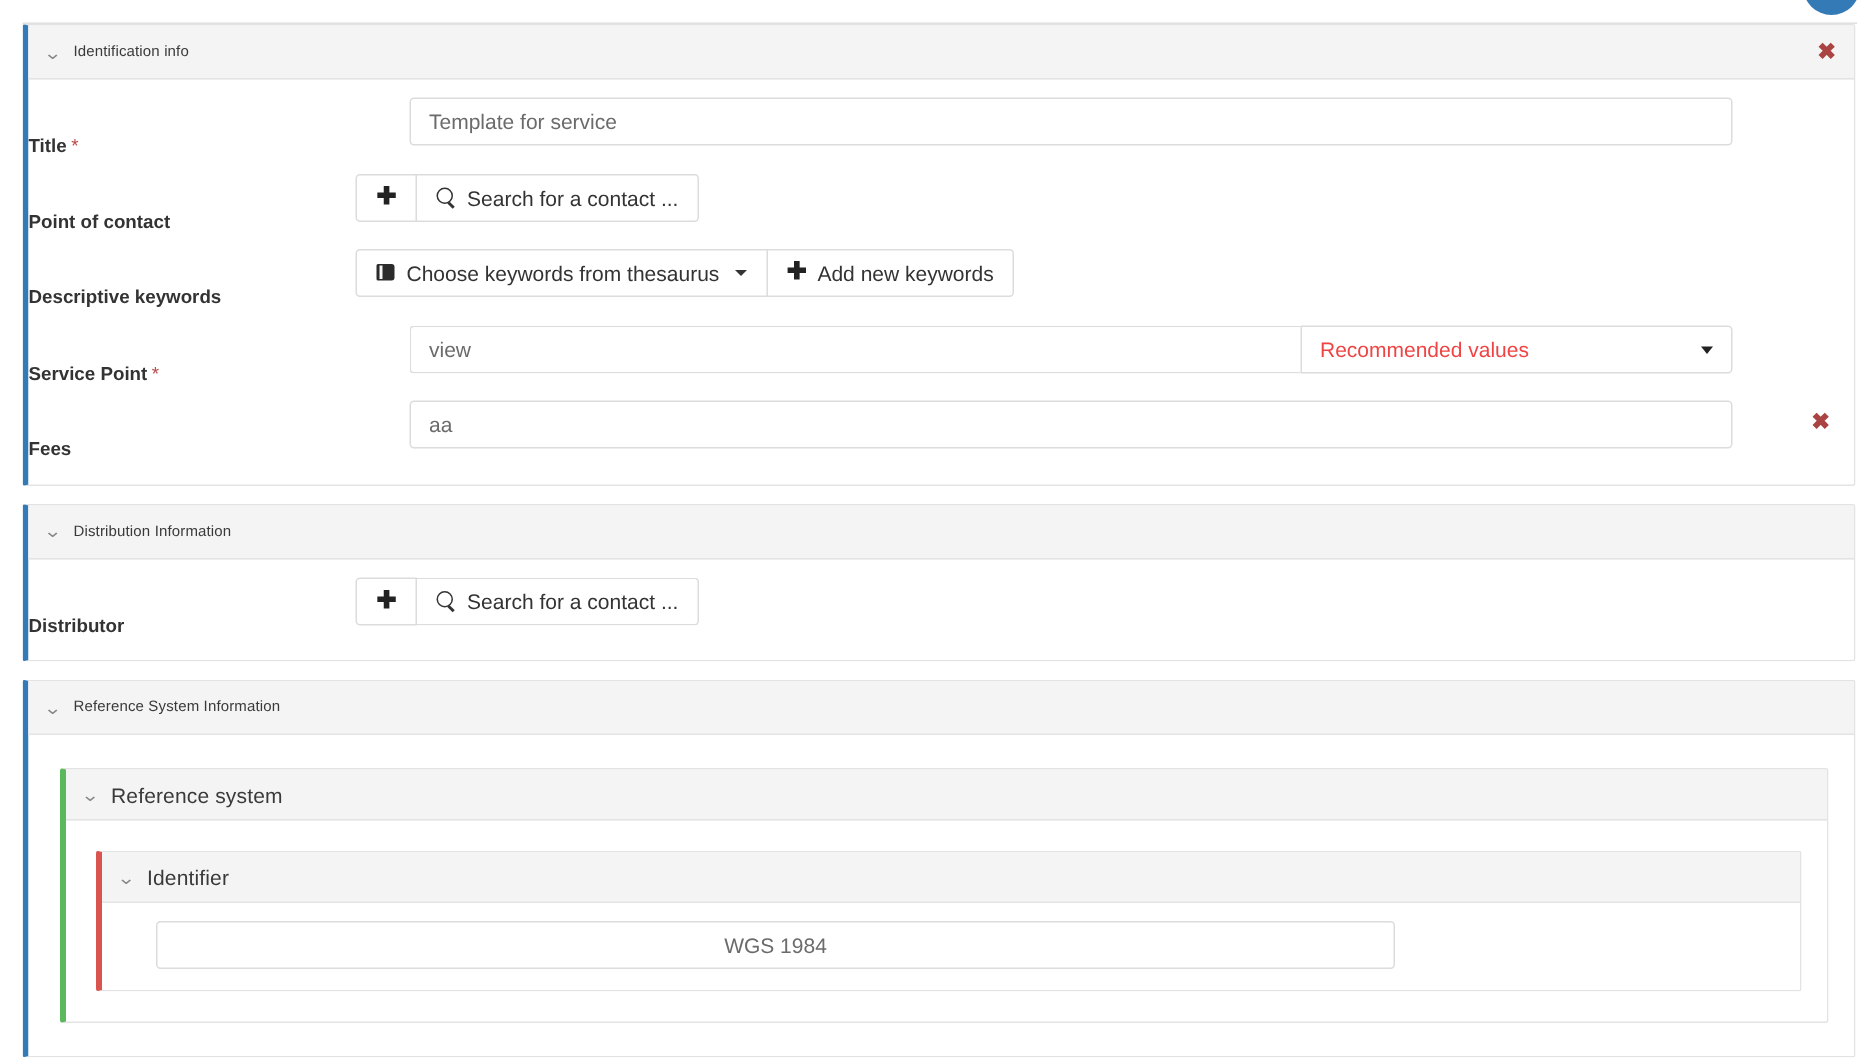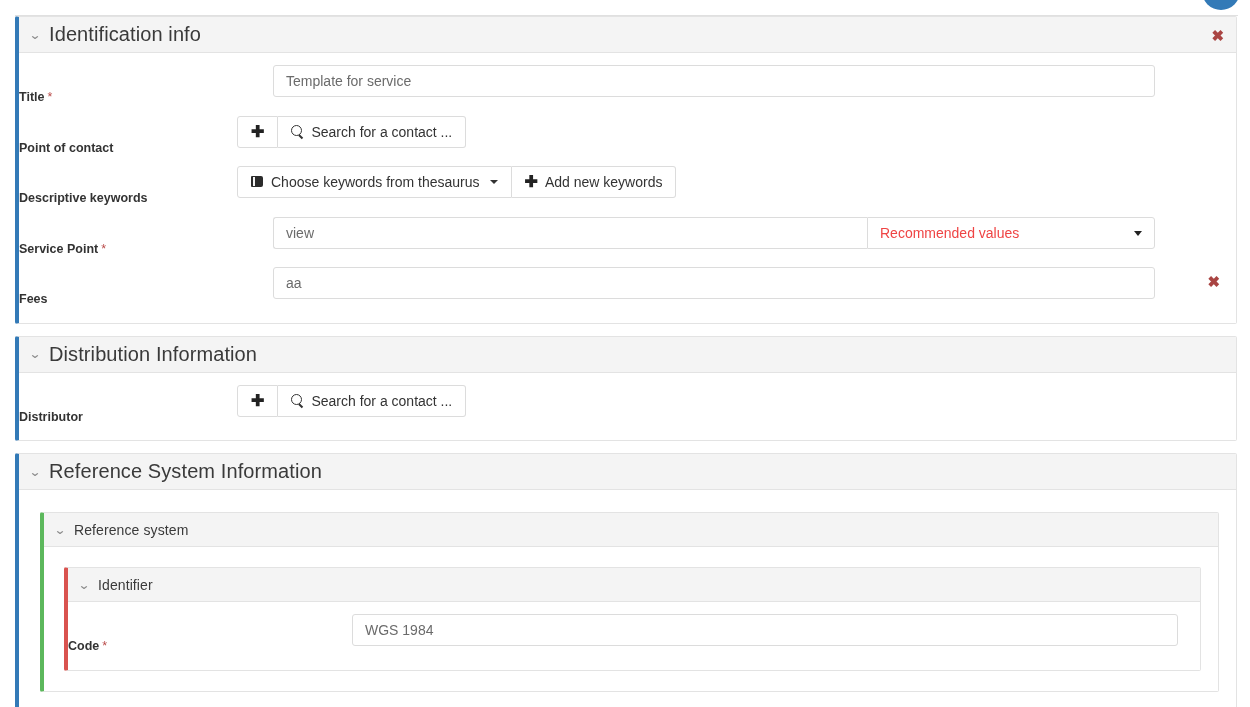--- a/index.html
+++ b/index.html
@@ -65,21 +65,21 @@
   .chev {
     color: #8a8a8a;
     font-size: 12px;
     line-height: 1;
     margin-right: 9px;
     width: 10px;
     display: inline-block;
     transform: scaleX(1.25);
   }
   .panel-title {
-    font-size: 20px;
+    font-size: 10px;
     color: #3a3a3a;
     font-weight: 400;
     letter-spacing: .1px;
   }
   .panel.level2 .panel-title,
   .panel.level3 .panel-title { font-size: 14px; }
 
   .panel-del {
     position: absolute;
     right: 12px;
@@ -229,21 +229,21 @@
     cursor: pointer;
   }
 
   
   .panel.level2 { margin: 10px 17px 8px 21px; }
   .panel.level3 { margin: 10px 17px 10px 20px; }
   .panel.level2 > .panel-body { padding: 10px 0 10px 0; }
   .panel.level3 > .panel-body { padding: 12px 0 14px 0; }
 
   .lbl-n3 { width: 248px; flex: 0 0 248px; }
-  .fld-n3 { width: 826px; }
+  .fld-n3 { width: 826px; text-align: center; }
 </style>
 </head>
 <body>
 
 <div class="top-strip">
   <div class="top-rule"></div>
   <button class="fab"></button>
 </div>
 
 <section class="panel level1">
@@ -358,23 +358,20 @@
       </div>
       <div class="panel-body">
 
         <section class="panel level3 red">
           <div class="panel-head">
             <span class="chev">⌄</span>
             <span class="panel-title">Identifier</span>
           </div>
           <div class="panel-body">
             <div class="row">
-              <div class="lbl lbl-n3">
-                <span>Code</span><span class="req">*</span>
-              </div>
               <div class="ctl">
                 <input class="fld fld-n3" type="text" value="WGS 1984" style="">
               </div>
             </div>
           </div>
         </section>
 
       </div>
     </section>
 

